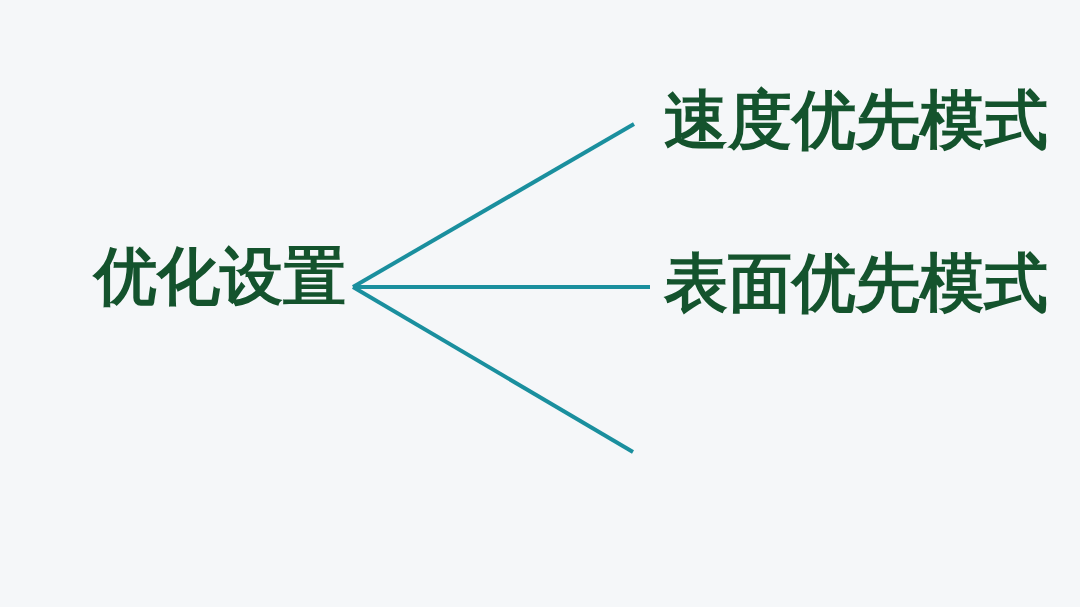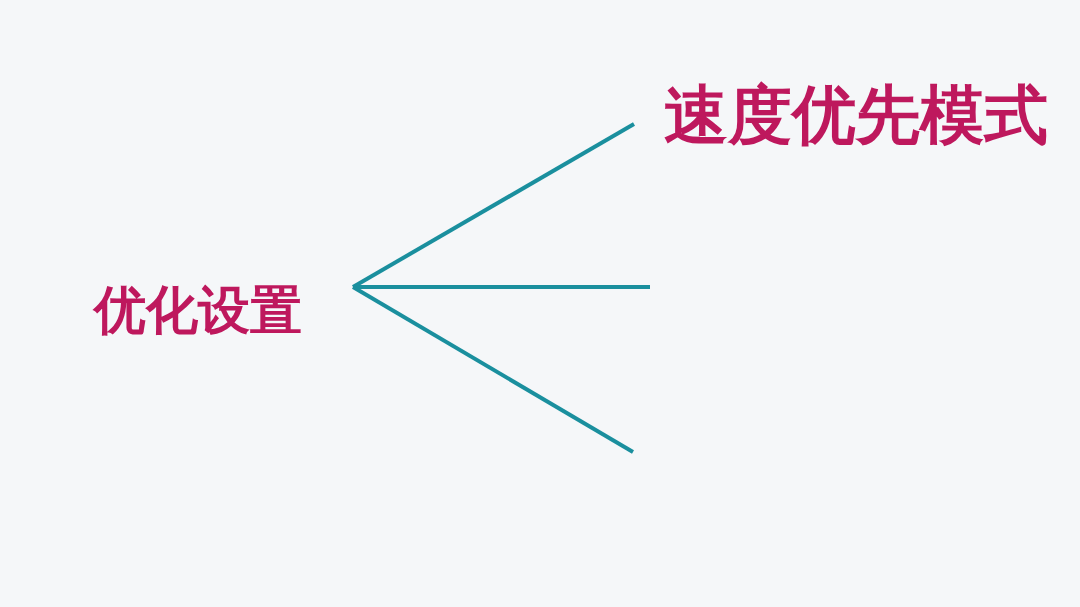--- a/index.html
+++ b/index.html
@@ -21,32 +21,31 @@
   #connector-svg {
     position: absolute;
     left: 0;
     top: 0;
     width: 1080px;
     height: 607px;
     display: block;
   }
   .node-label {
     position: absolute;
-    color: #be185d;
+    color: #14532d;
     font-weight: 700;
     white-space: nowrap;
     letter-spacing: 0px;
     line-height: 1;
-    font-family: Liberation Mono, monospace;
+    font-family: Liberation Sans, sans-serif;
   }
   #root-node {
     left: 94px;
     top: 245px;
-    font-size: 52px;
-    margin-top: 44px;
+    font-size: 63px;
   }
   .branch-label {
     font-size: 64px;
     left: 664px;
   }
   #branch-label-0 { top: 88px; }
   #branch-label-1 { top: 251px; }
   #branch-label-2 { top: 409px; }
 </style>
 </head>
@@ -57,15 +56,16 @@
   <svg id="connector-svg" viewBox="0 0 1080 607">
     <line x1="353" y1="287" x2="634" y2="124" stroke="#1a8f9e" stroke-width="4" stroke-linecap="butt"></line>
     <line x1="353" y1="287" x2="650" y2="287" stroke="#1a8f9e" stroke-width="4" stroke-linecap="butt"></line>
     <line x1="353" y1="287" x2="633" y2="452" stroke="#1a8f9e" stroke-width="4" stroke-linecap="butt"></line>
   </svg>
 
   <div class="node-label" id="root-node">优化设置</div>
 
   <div class="node-label branch-label" id="branch-label-0">速度优先模式</div>
 
+  <div class="node-label branch-label" id="branch-label-1">表面优先模式</div>
 
 
 </div>
 
 </body></html>

